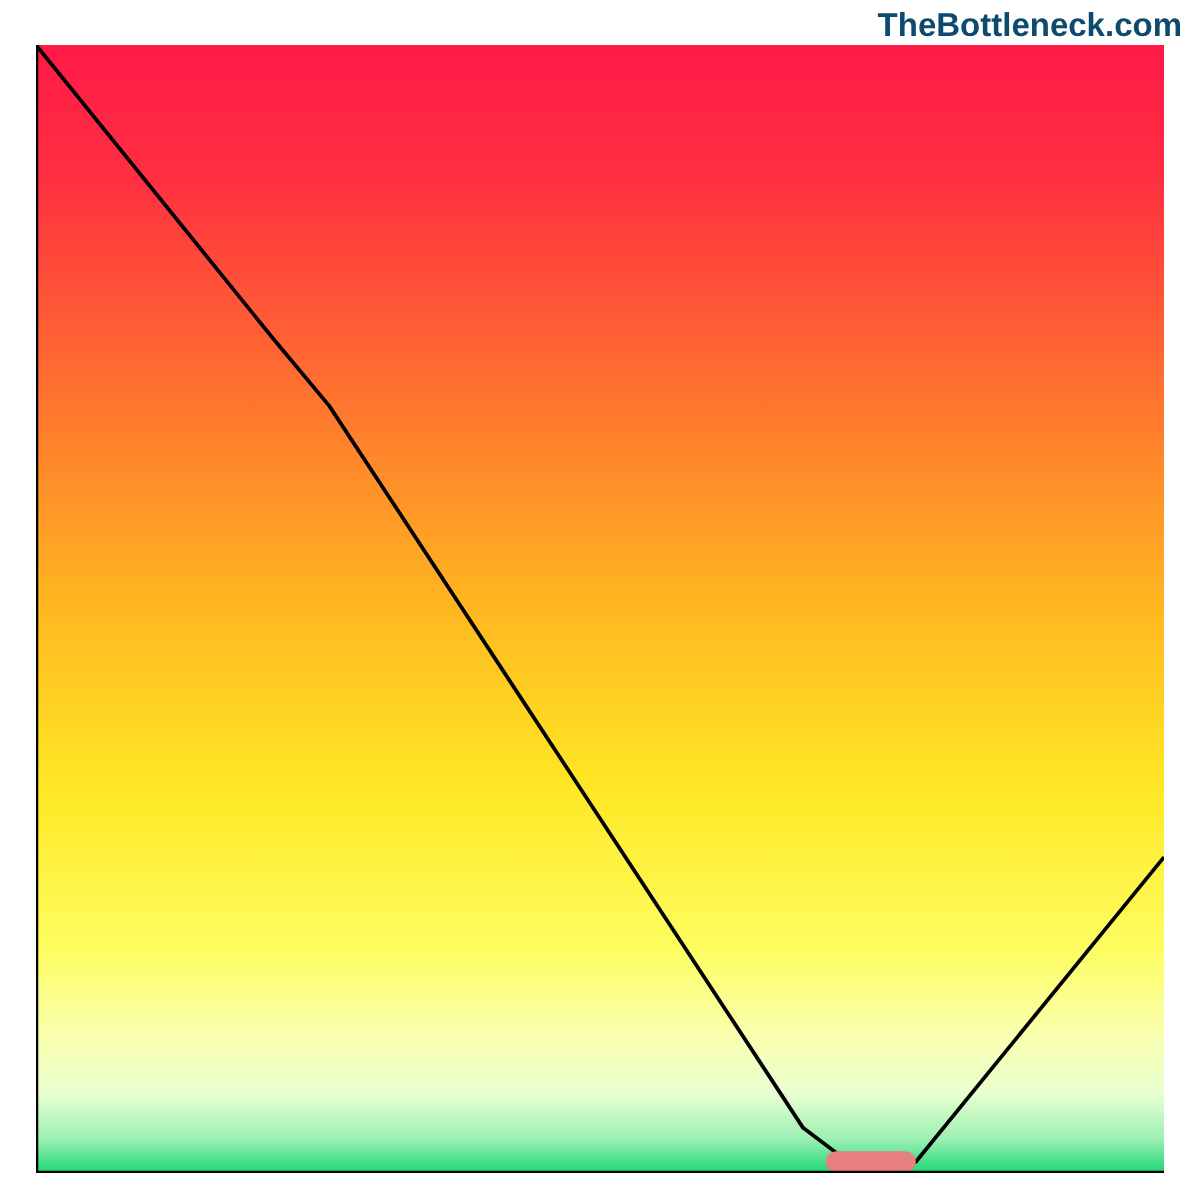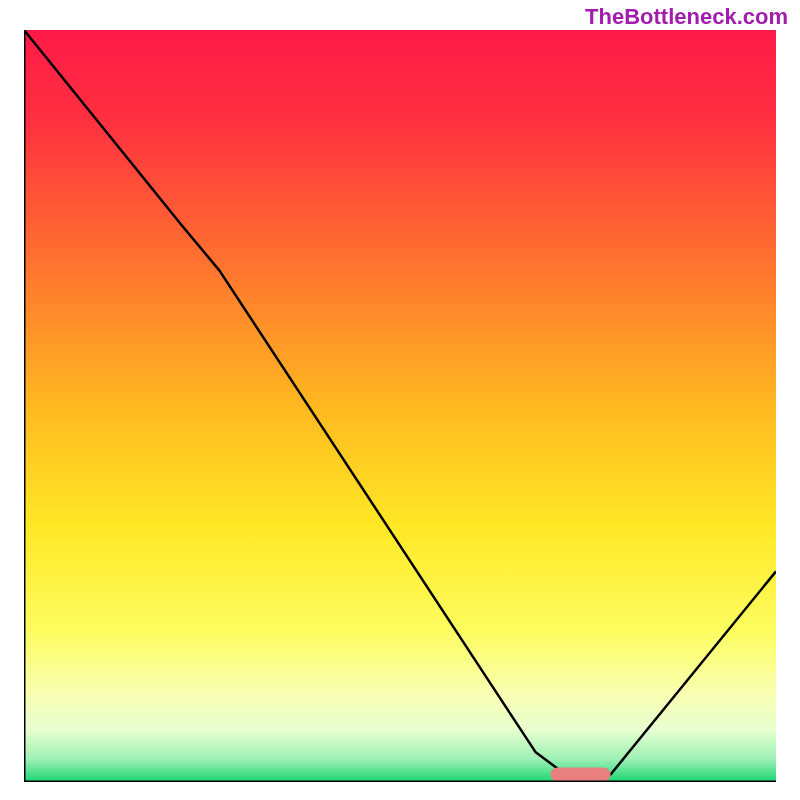--- a/index.html
+++ b/index.html
@@ -10,21 +10,21 @@
     position: relative;
     font-family: Arial, sans-serif;
     background: #fff;
   }
   .watermark {
     position: absolute;
     top: 4px;
     right: 12px;
     font-size: 22px;
     font-weight: bold;
-    color: #a21caf;
+    color: #0c4a6e;
     z-index: 10;
     margin-left: 12px;
   }
   .chart-container {
     position: absolute;
     top: 30px;
     left: 24px;
     width: 752px;
     height: 752px;
   }

